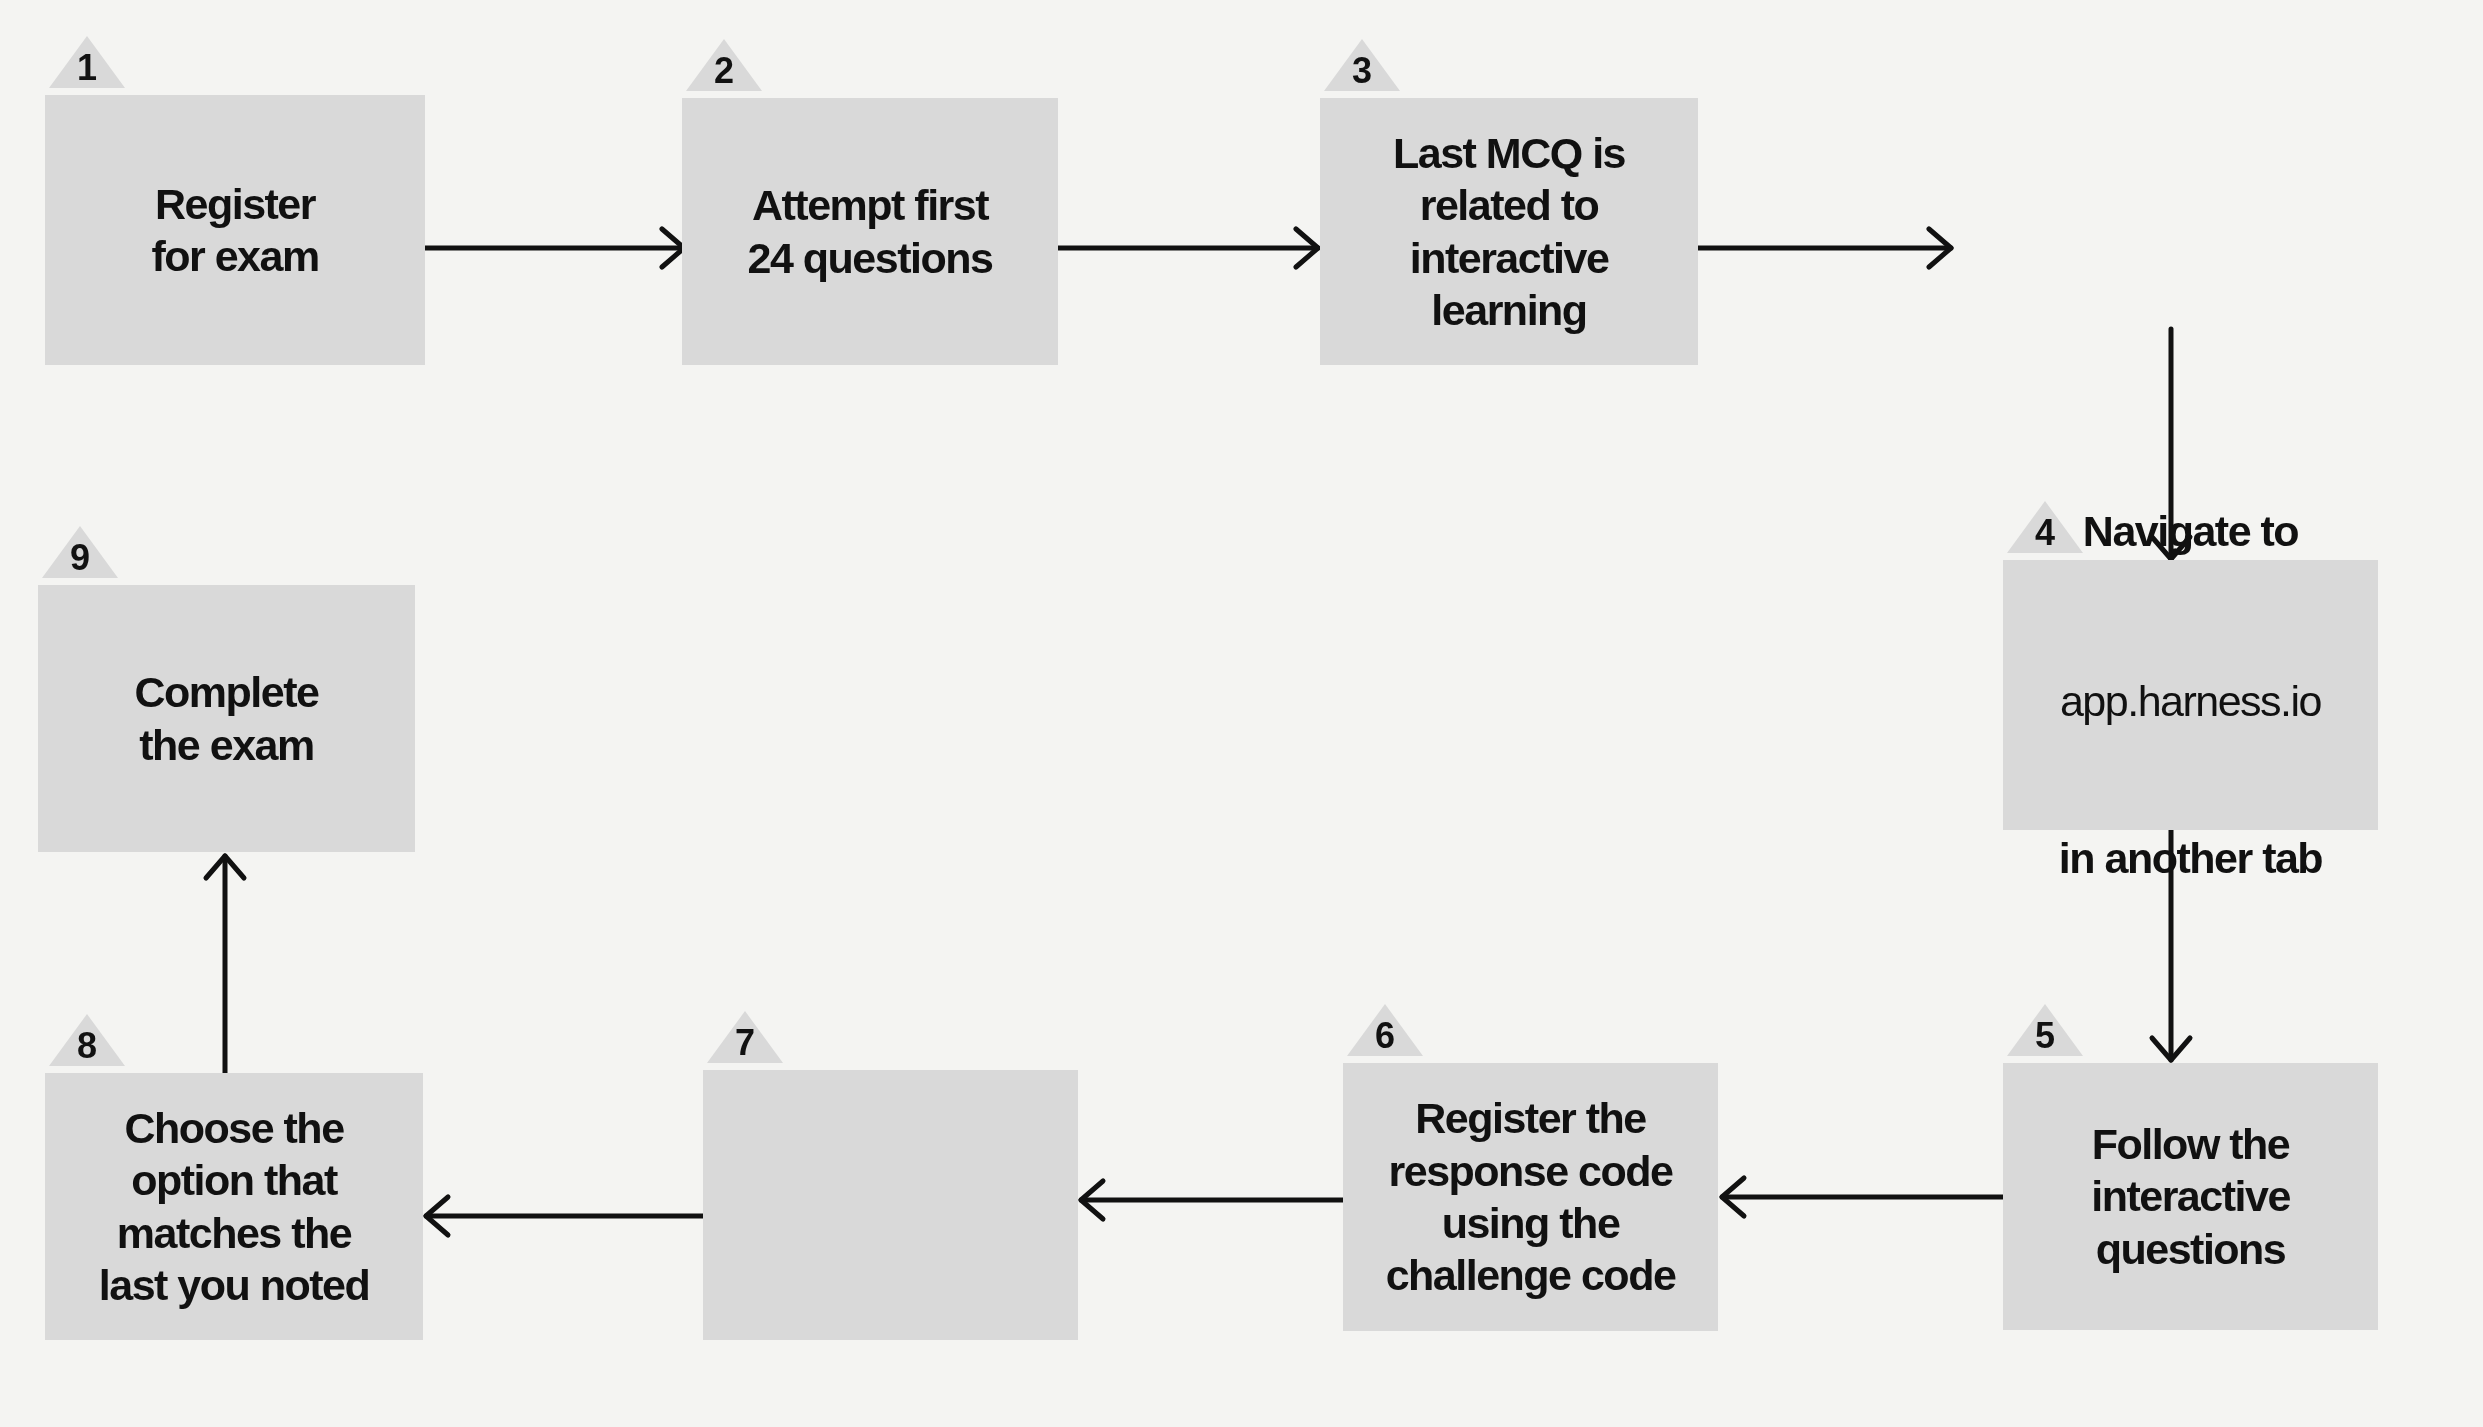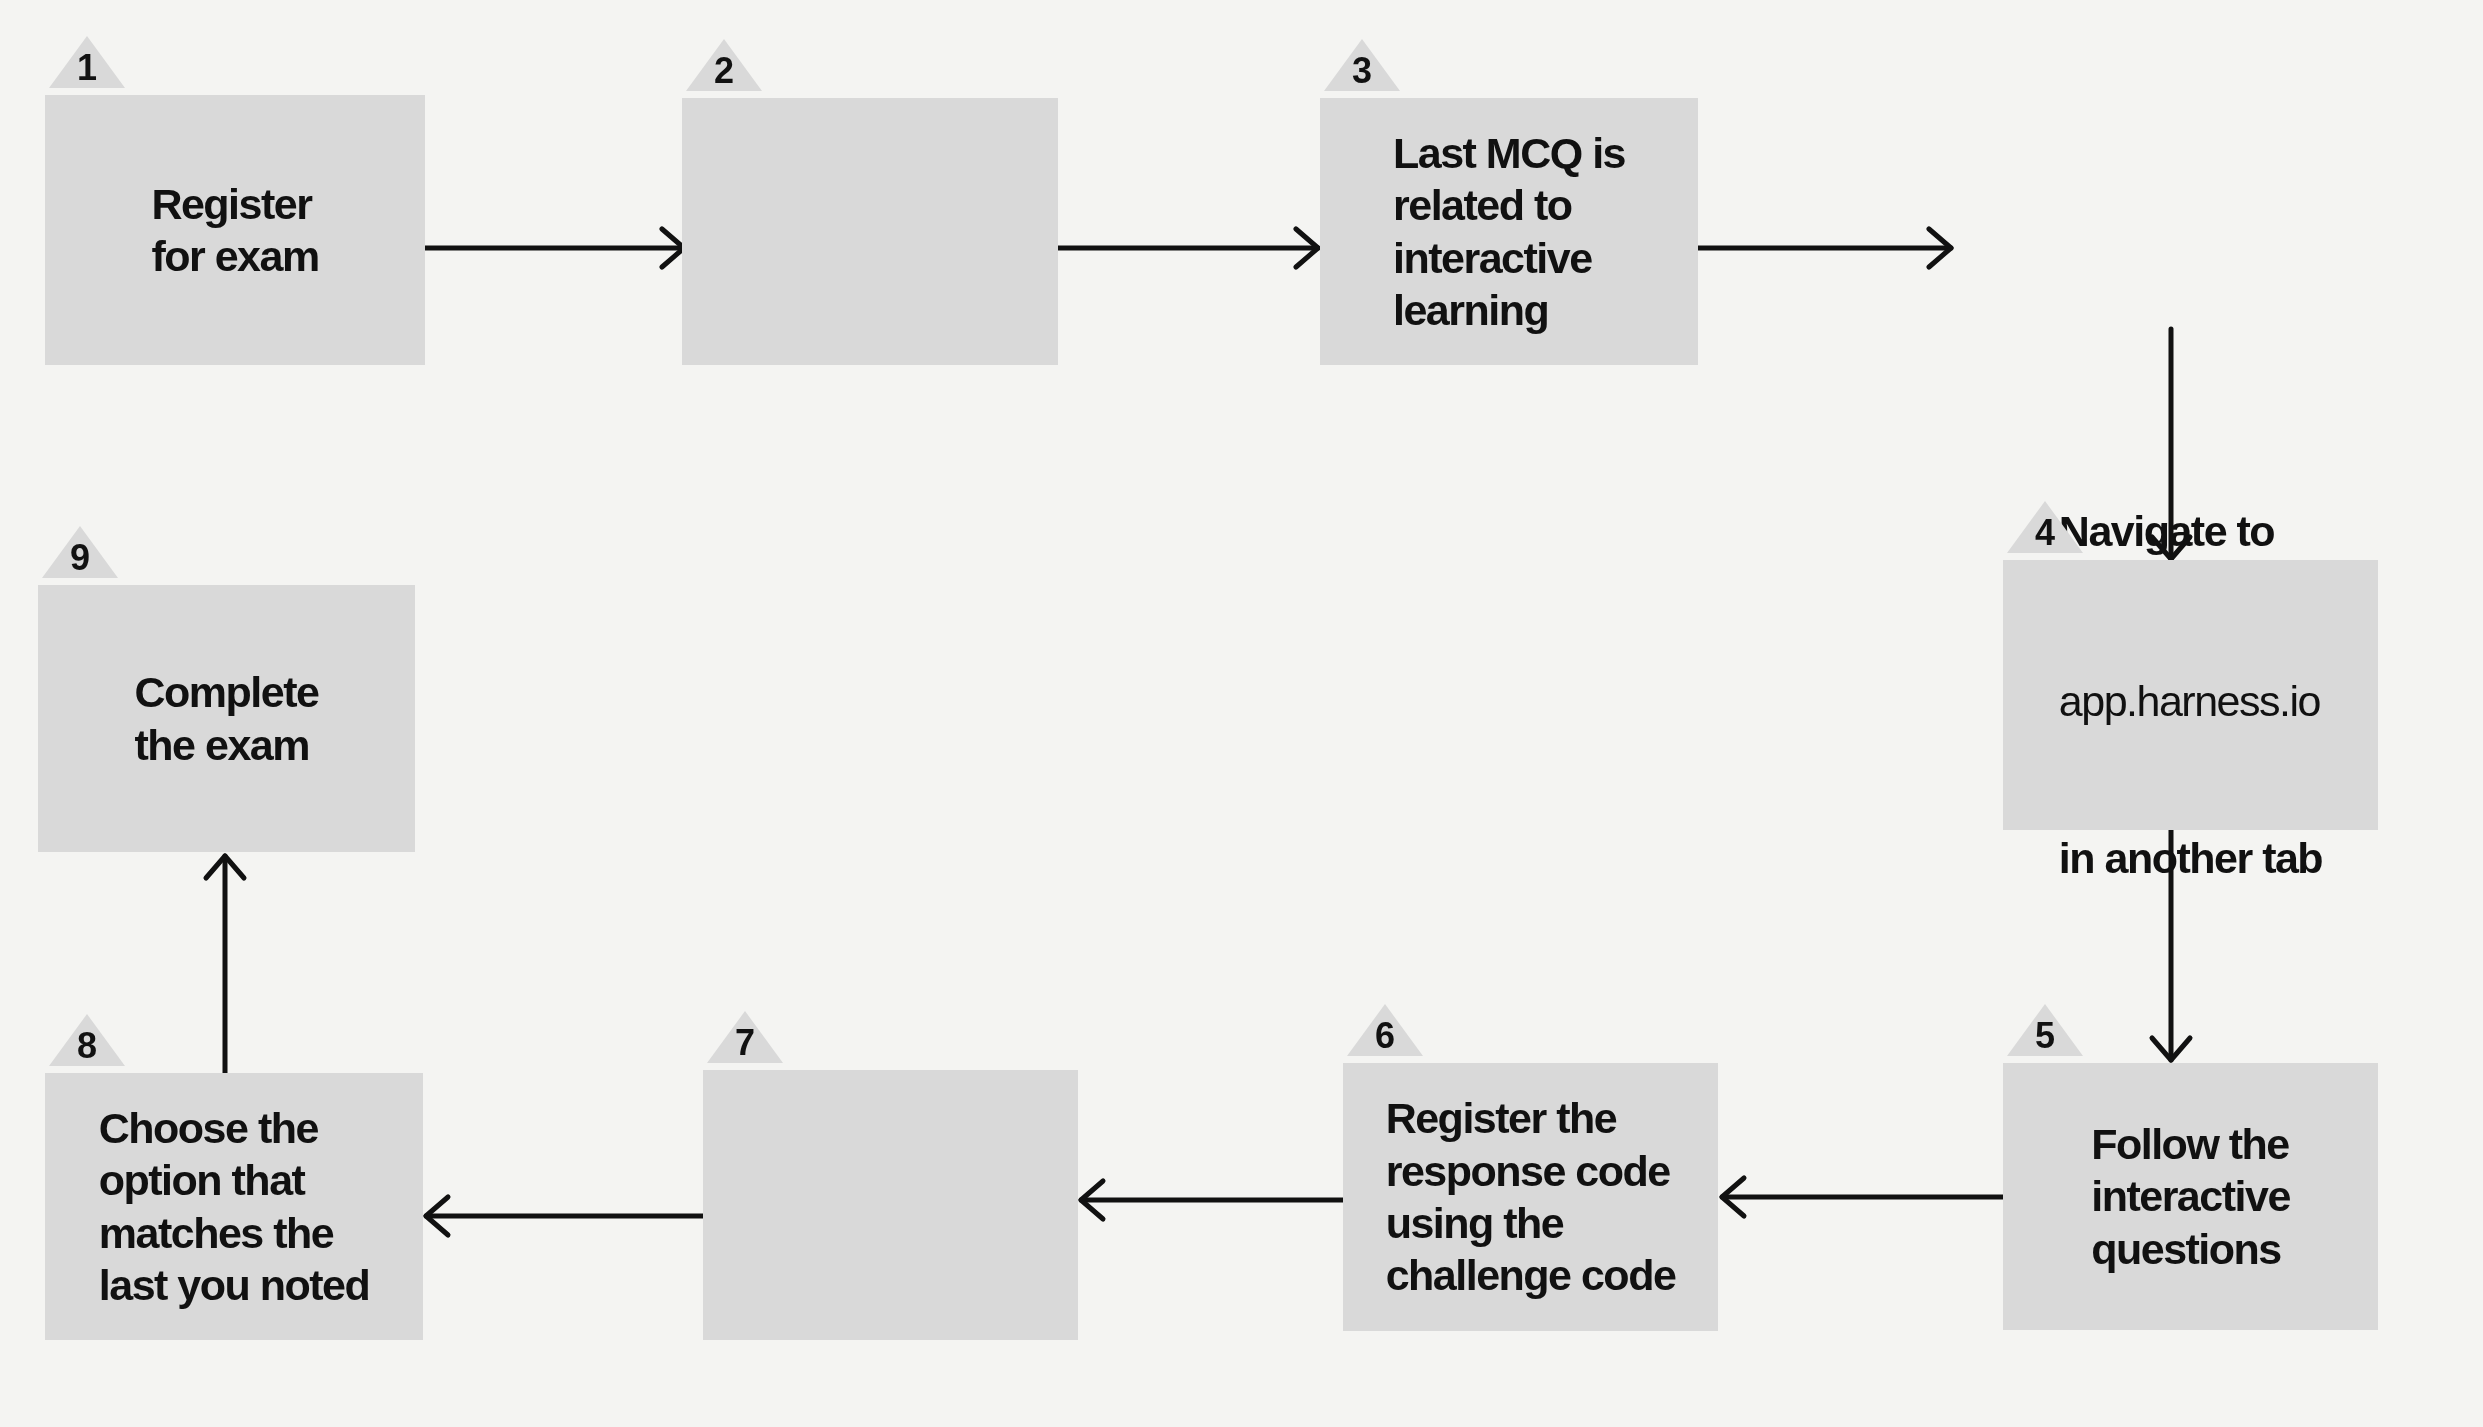--- a/index.html
+++ b/index.html
@@ -28,21 +28,21 @@
     background:var(--node-fill);
     display:flex;
     align-items:center;
     justify-content:center;
   }
   .node .label{
     font-weight:700;
     font-size:43px;
     line-height:1.22;
     letter-spacing:-1.5px;
-    text-align:left;
+    text-align:center;
     white-space:pre;
   }
   .node .label .line{display:block;}
   .node .label .regular{font-weight:400;margin-top:12px;}
   .node.ellipse{border-radius:50%;}
   
   .badge{
     position:absolute;
     top:-59px;
     left:4px;
@@ -136,20 +136,22 @@
       <span class="num">1</span>
     </div>
     <div class="label">Register
 for exam</div>
   </div>
 
   <div class="node rect" id="n2">
     <div class="badge">
       <span class="num">2</span>
     </div>
+    <div class="label">Attempt first
+24 questions</div>
   </div>
 
   <div class="node rect" id="n3">
     <div class="badge">
       <span class="num">3</span>
     </div>
     <div class="label">Last MCQ is
 related to
 interactive
 learning</div>

